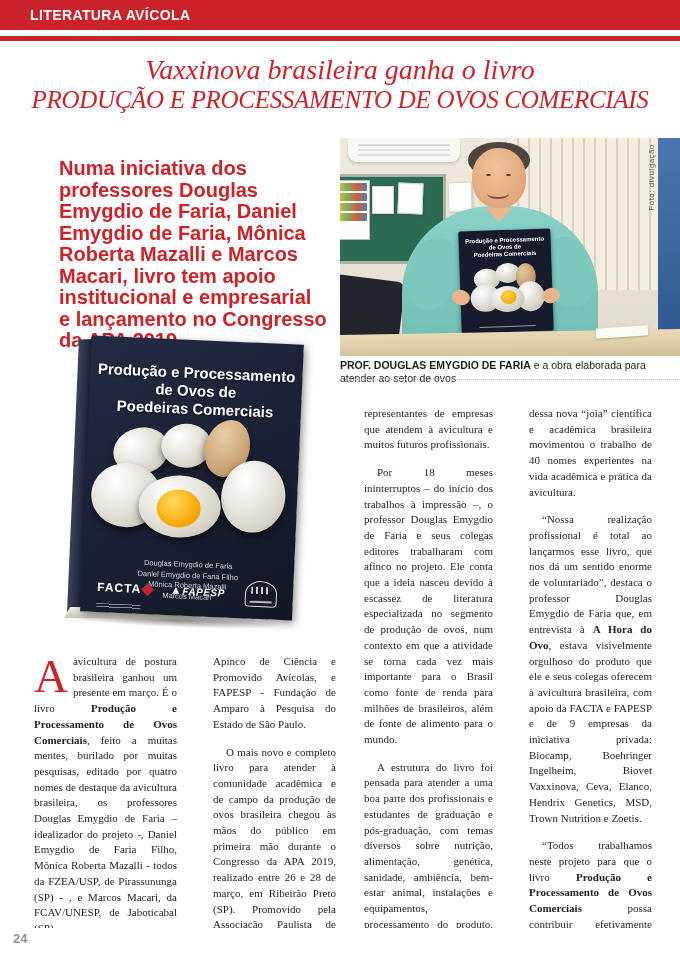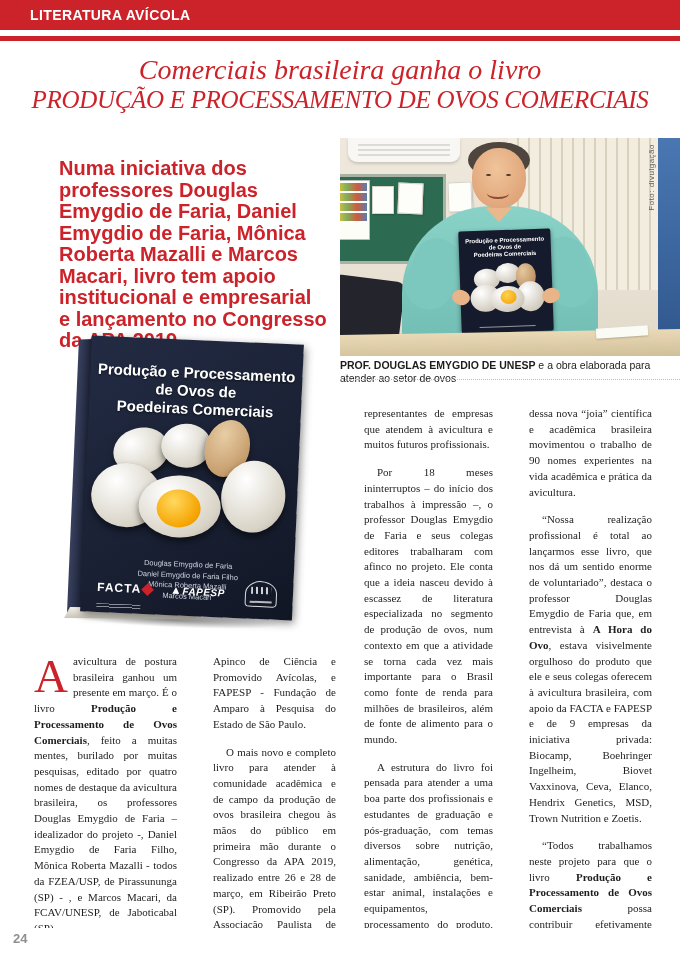--- a/index.html
+++ b/index.html
@@ -158,21 +158,21 @@
 </head>
 <body>
 
 <div class="page">
 
   <div class="redbar">
     <span>LITERATURA AVÍCOLA</span>
   </div>
   <div class="redline"></div>
 
-  <h1 class="title1">Comerciais brasileira ganha o livro</h1>
+  <h1 class="title1">Vaxxinova brasileira ganha o livro</h1>
   <h2 class="title2">PRODUÇÃO E PROCESSAMENTO DE OVOS COMERCIAIS</h2>
 
   <p class="intro">Numa iniciativa dos professores Douglas Emygdio de Faria, Daniel Emygdio de Faria, Mônica Roberta Mazalli e Marcos Macari, livro tem apoio institucional e empresarial e lançamento no Congresso da APA 2019.</p>
 
   <figure class="photo">
     <div class="blinds"></div>
     <div class="bluecol"></div>
     <div class="ac">
         <i></i>
       </div>
@@ -212,21 +212,21 @@
       <div class="mauthors"><i></i><br><i></i><br></div>
     </div>
     <div class="hand handL"></div>
     <div class="hand handR"></div>
     <div class="desk"></div>
     <div class="deskpaper"></div>
     <div class="credit">Foto: divulgação</div>
   </figure>
 
   <p class="caption">
-    <span class="cap-b">PROF. DOUGLAS EMYGDIO DE UNESP</span><span> e a obra elaborada para atender ao setor de ovos</span>
+    <span class="cap-b">PROF. DOUGLAS EMYGDIO DE FARIA</span><span> e a obra elaborada para atender ao setor de ovos</span>
   </p>
   <div class="dotline"></div>
 
   <div class="bookwrap">
     <div class="book3d">
       <div class="spine"></div>
       <div class="pages"></div>
       <div class="cover">
         <div class="cover-title">
             <div>Produção e Processamento</div>
@@ -268,19 +268,19 @@
   <div class="col col2">
       <p><span>Apinco de Ciência e Promovido Avícolas, e FAPESP - Fundação de Amparo à Pesquisa do Estado de São Paulo.</span></p>
       <p class="indent"><span>O mais novo e completo livro para atender à comunidade acadêmica e de campo da produção de ovos brasileira chegou às mãos do público em primeira mão durante o Congresso da APA 2019, realizado entre 26 e 28 de março, em Ribeirão Preto (SP). Promovido pela Associação Paulista de Avicultura e um dos principais eventos da avicultura brasileira, não poderia haver momento mais propício para a divulgação do livro, já que o evento reúne avicultores, pesquisadores, técnicos,</span></p>
     </div>
   <div class="col col3">
       <p><span>representantes de empresas que atendem à avicultura e muitos futuros profissionais.</span></p>
       <p class="indent"><span>Por 18 meses ininterruptos – do início dos trabalhos à impressão –, o professor Douglas Emygdio de Faria e seus colegas editores trabalharam com afinco no projeto. Ele conta que a ideia nasceu devido à escassez de literatura especializada no segmento de produção de ovos, num contexto em que a atividade se torna cada vez mais importante para o Brasil como fonte de renda para milhões de brasileiros, além de fonte de alimento para o mundo.</span></p>
       <p class="indent"><span>A estrutura do livro foi pensada para atender a uma boa parte dos profissionais e estudantes de graduação e pós-graduação, com temas diversos sobre nutrição, alimentação, genética, sanidade, ambiência, bem-estar animal, instalações e equipamentos, processamento do produto, legislação, além de vários outros aspectos que se interrelacionam. “Fiz questão de convidar colegas de universidades, empresas de pesquisa e setor privado para proporcionar excelente conteúdo técnico”, destaca o professor Douglas. Com isso, a produção</span></p>
     </div>
   <div class="col col4">
-      <p><span>dessa nova “joia” científica e acadêmica brasileira movimentou o trabalho de 90 nomes experientes na vida acadêmica e prática da avicultura.</span></p>
+      <p><span>dessa nova “joia” científica e acadêmica brasileira movimentou o trabalho de 40 nomes experientes na vida acadêmica e prática da avicultura.</span></p>
       <p class="indent"><span>“Nossa realização profissional é total ao lançarmos esse livro, que nos dá um sentido enorme de voluntariado”, destaca o professor Douglas Emygdio de Faria que, em entrevista à </span><span class="b">A Hora do Ovo</span><span>, estava visivelmente orgulhoso do produto que ele e seus colegas oferecem à avicultura brasileira, com apoio da FACTA e FAPESP e de 9 empresas da iniciativa privada: Biocamp, Boehringer Ingelheim, Biovet Vaxxinova, Ceva, Elanco, Hendrix Genetics, MSD, Trown Nutrition e Zoetis.</span></p>
       <p class="indent"><span>“Todos trabalhamos neste projeto para que o livro </span><span class="b">Produção e Processamento de Ovos Comerciais</span><span> possa contribuir efetivamente para a melhoria do setor produtivo de ovos, e agradecemos a todos aqueles que, de alguma forma, contribuíram para sua realização”, destaca o professor, que é médico veterinário com graduação pela UDESC (1981), tem mestrado em Zootecnia pela UNESP/Jaboticabal (1994) e doutorado em Zootecnia pela UNESP/Jaboti-</span></p>
     </div>
 
   <div class="pagenum">24</div>
 </div>
 
 </body></html>

